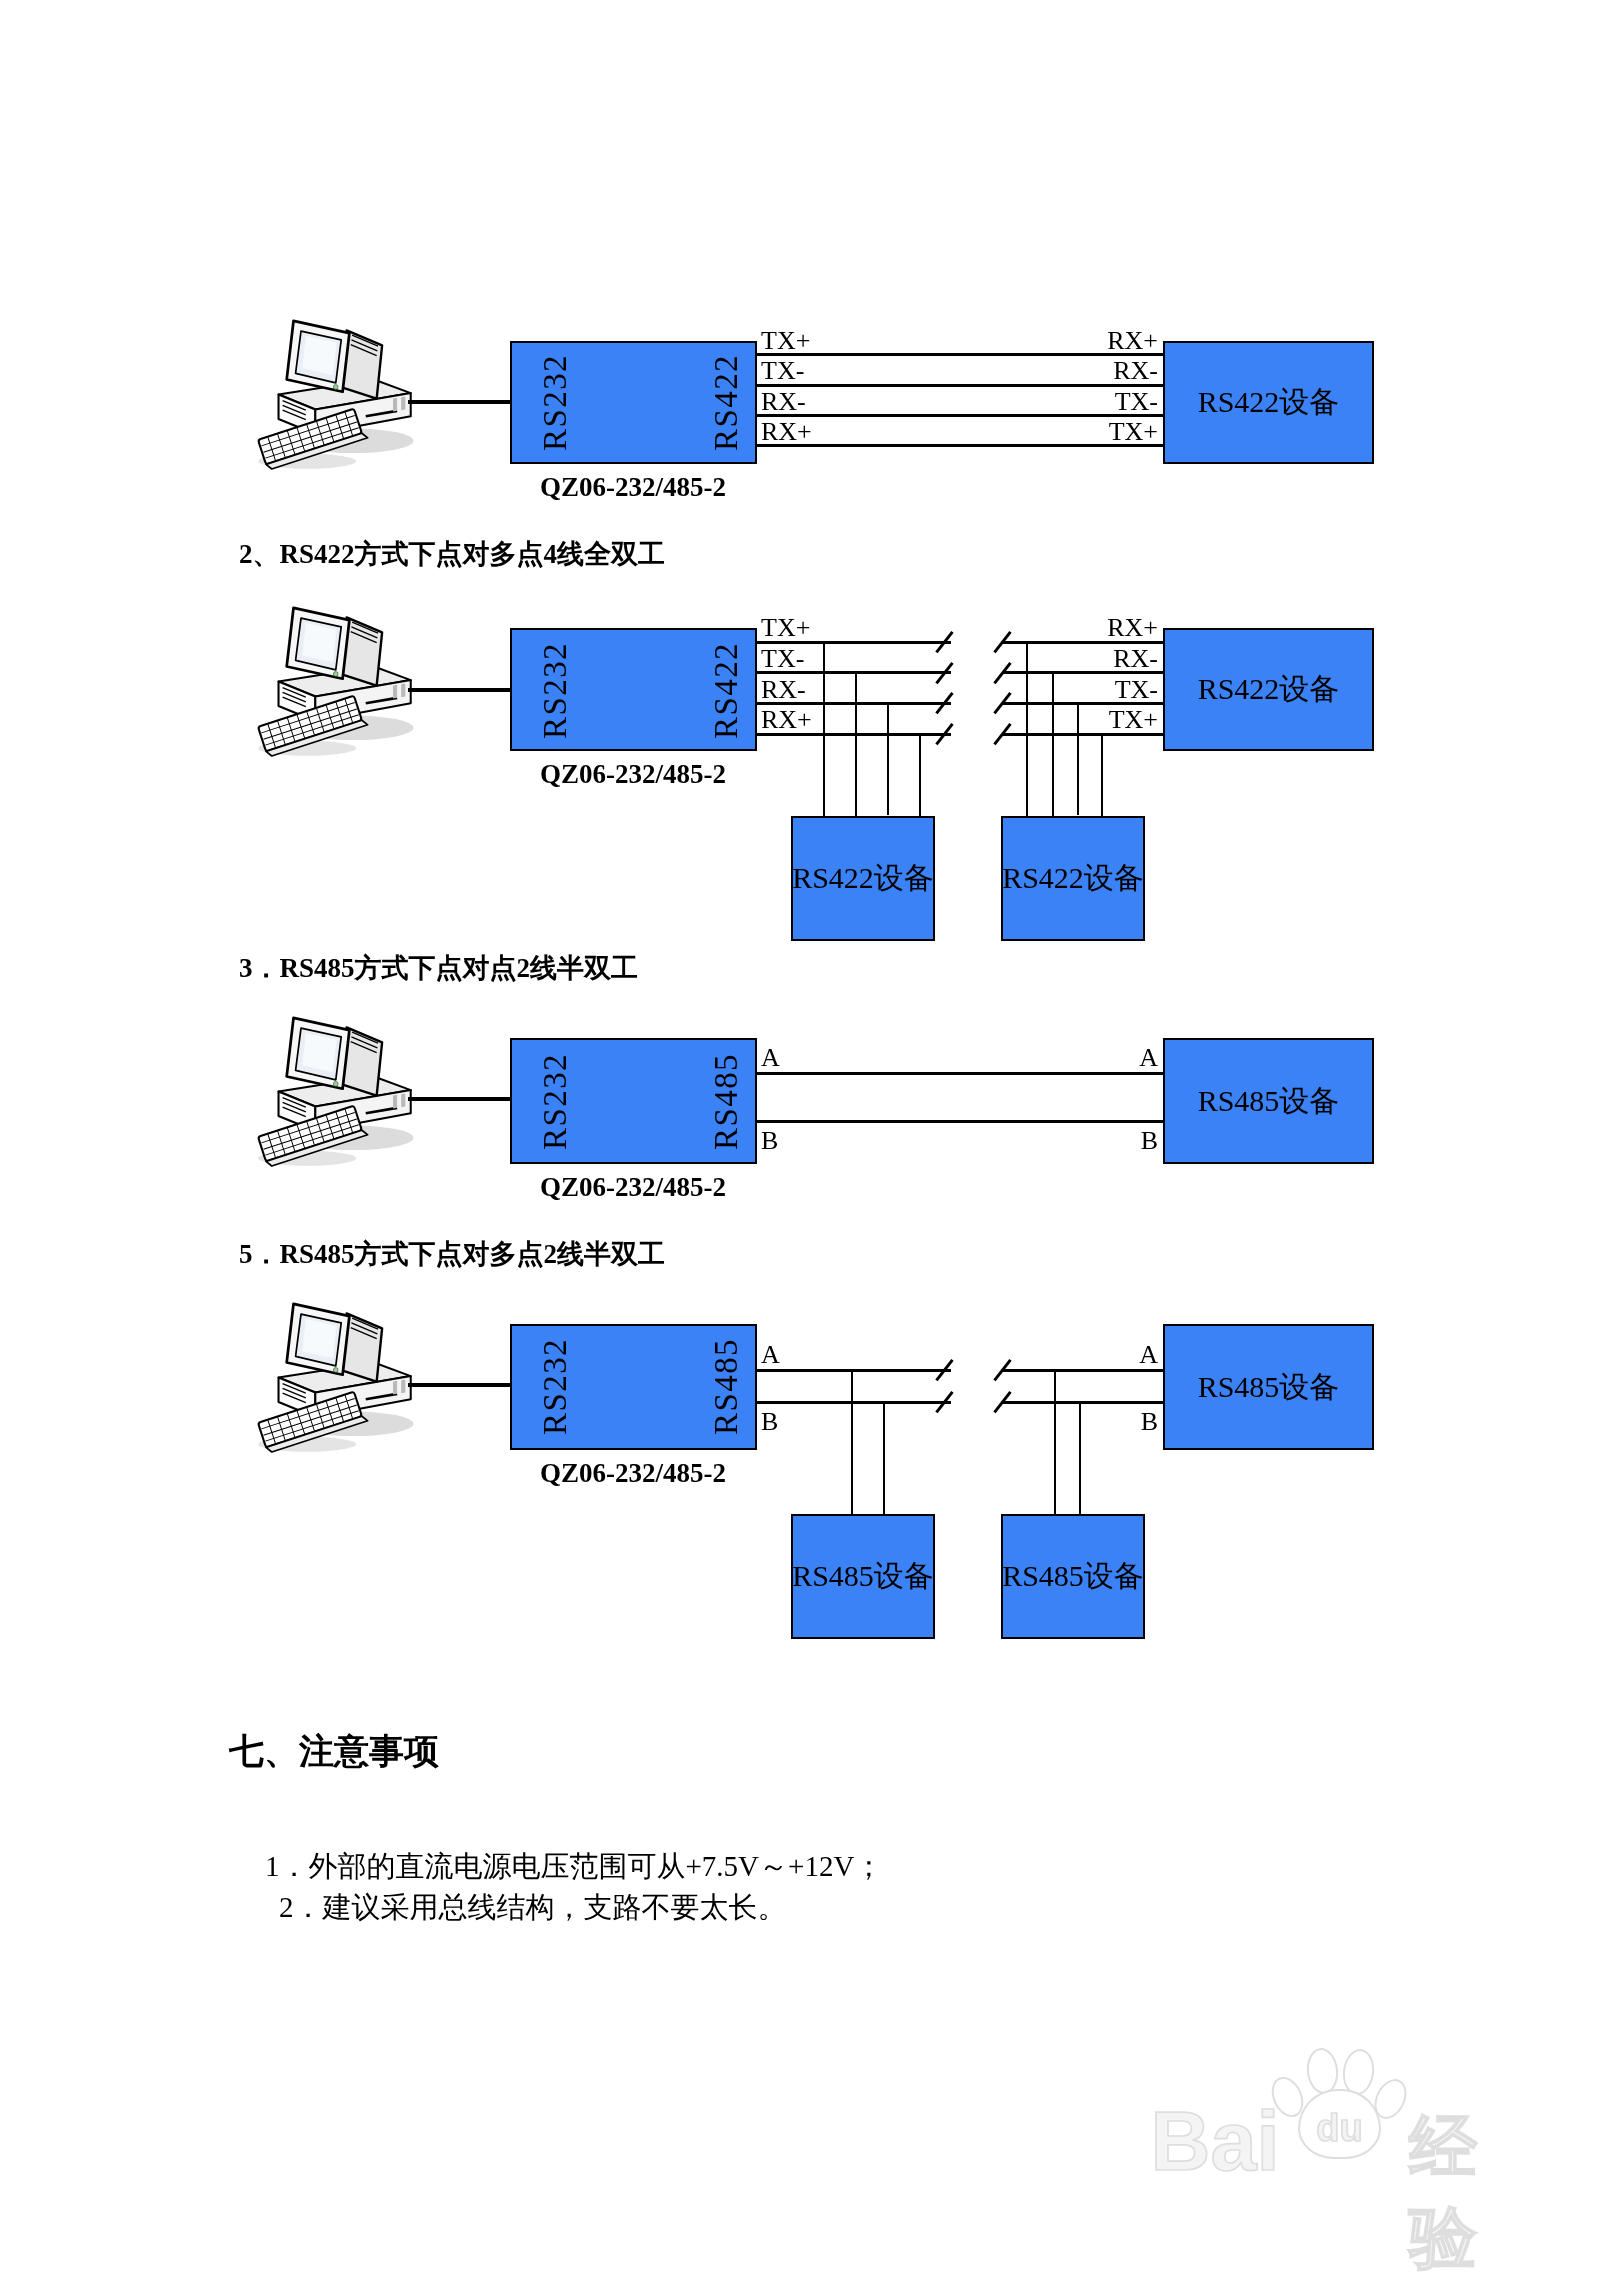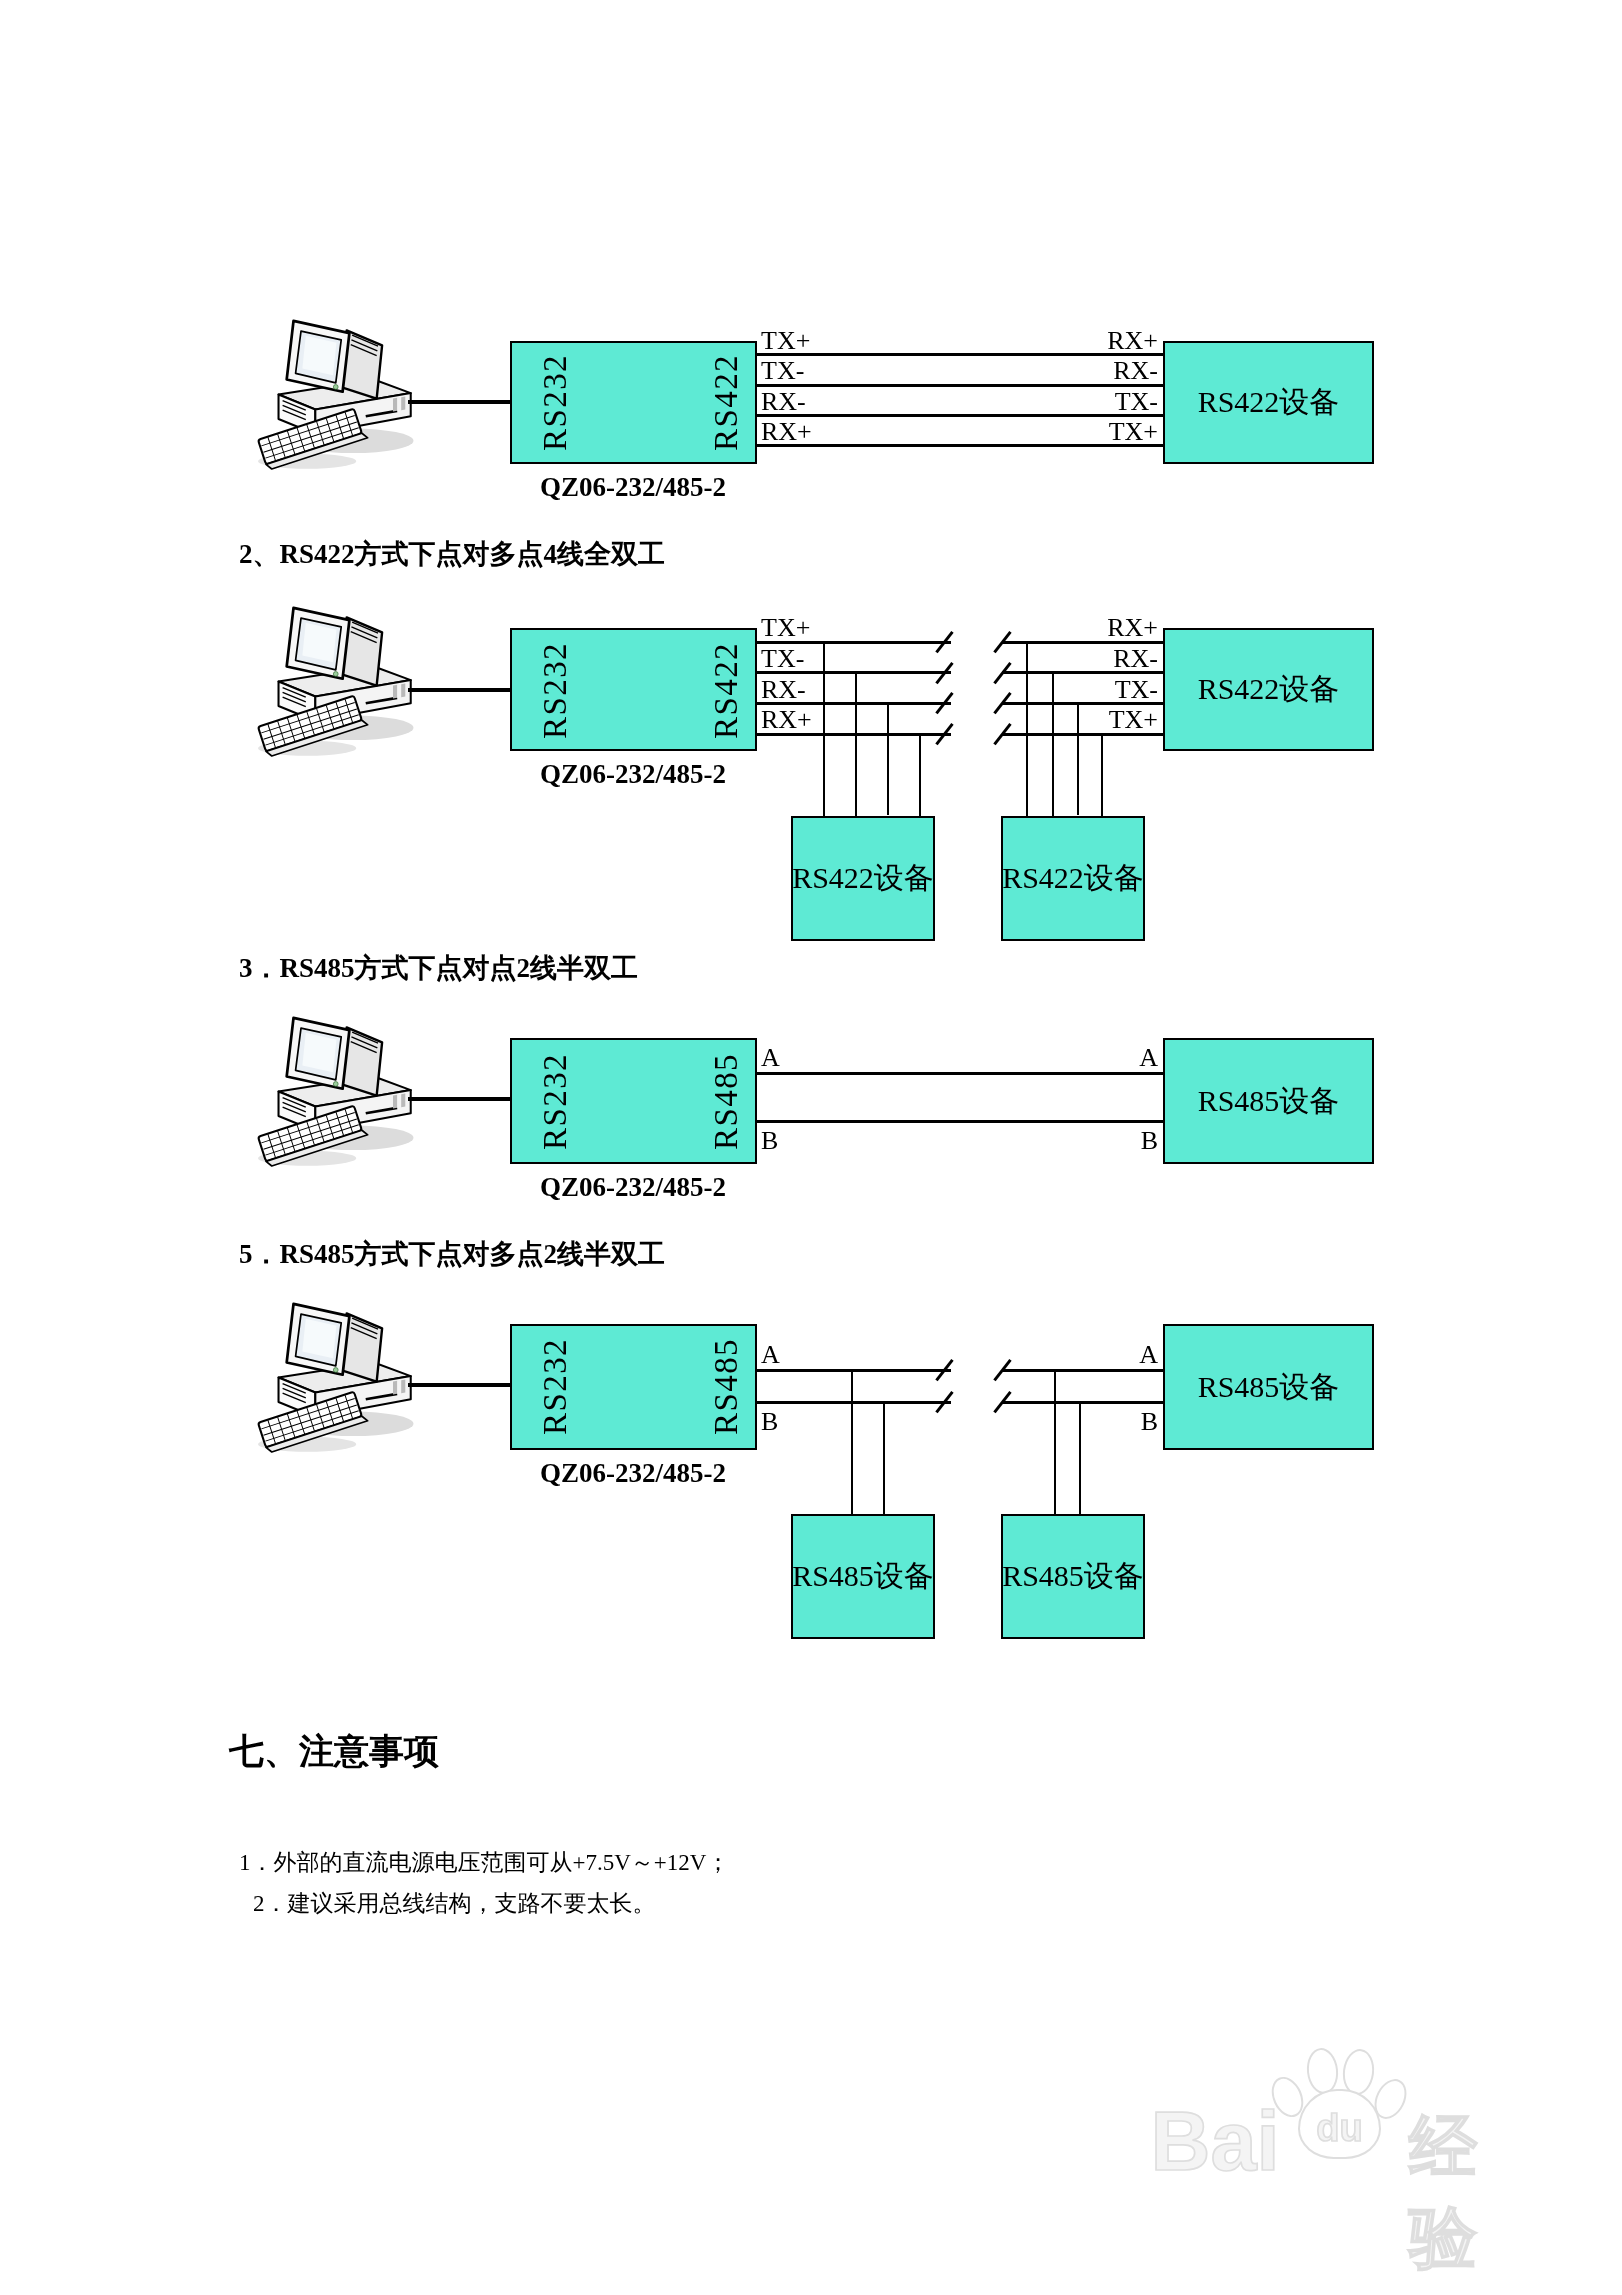--- a/index.html
+++ b/index.html
@@ -2,41 +2,41 @@
 <html style="font-size:11px"><head>
 <meta charset="utf-8">
 <style>
   html,body{margin:0;padding:0;}
   body{
     width:1622px;height:2295px;background:#ffffff;position:relative;
     font-family:"Liberation Serif","DejaVu Serif",serif;color:#000;
     overflow:hidden;
   }
   .abs{position:absolute;}
-  .box{position:absolute;border:2.7px solid #000;background:#5eead4;box-sizing:border-box;}
+  .box{position:absolute;border:2.7px solid #000;background:#3b82f6;box-sizing:border-box;}
   .thin{border-width:2px;}
   .devbox{display:flex;align-items:center;justify-content:center;font-size:30px;white-space:nowrap;}
   .wire{position:absolute;height:3.4px;background:#000;}
   .cable{height:4.1px;}
   .vdrop{position:absolute;width:2px;background:#000;}
   .wl{position:absolute;font-size:26px;line-height:29px;height:29px;white-space:nowrap;}
   .wl.r{width:136px;text-align:right;}
   .vport{
     position:absolute;width:157px;height:41px;margin-left:-78px;margin-top:-20.4px;
     display:flex;align-items:center;justify-content:center;
     font-size:33px;letter-spacing:1.4px;transform:rotate(-90deg);white-space:nowrap;
   }
   .model{
     position:absolute;width:286px;margin-left:-143px;text-align:center;
     font-weight:bold;font-size:27px;white-space:nowrap;
   }
   .cut{position:absolute;width:2.7px;height:26px;background:#000;transform:rotate(38deg);}
   .heading{position:absolute;font-size:27px;white-space:nowrap;font-weight:bold;}
   .notes-title{position:absolute;font-size:35px;font-weight:bold;white-space:nowrap;}
-  .note{position:absolute;font-size:23px;white-space:nowrap;}
+  .note{position:absolute;font-size:29px;white-space:nowrap;margin-left:26px;}
 
   
   .wm{
     position:absolute;left:1145px;top:2045px;width:395px;height:204px;
     color:#f4f4f4;-webkit-text-stroke:1.7px #dedede;
     font-family:"Liberation Sans","DejaVu Sans",sans-serif;font-weight:bold;
   }
   .wm-bai{position:absolute;left:5.5px;top:49px;font-size:83px;}
   .wm-cn{position:absolute;left:264px;top:57px;font-size:68px;-webkit-text-stroke:1.4px #dedede;}
   .wm-url{position:absolute;left:0px;top:144px;width:390px;text-align:center;font-size:38px;-webkit-text-stroke:1.4px #e2e2e2;}

